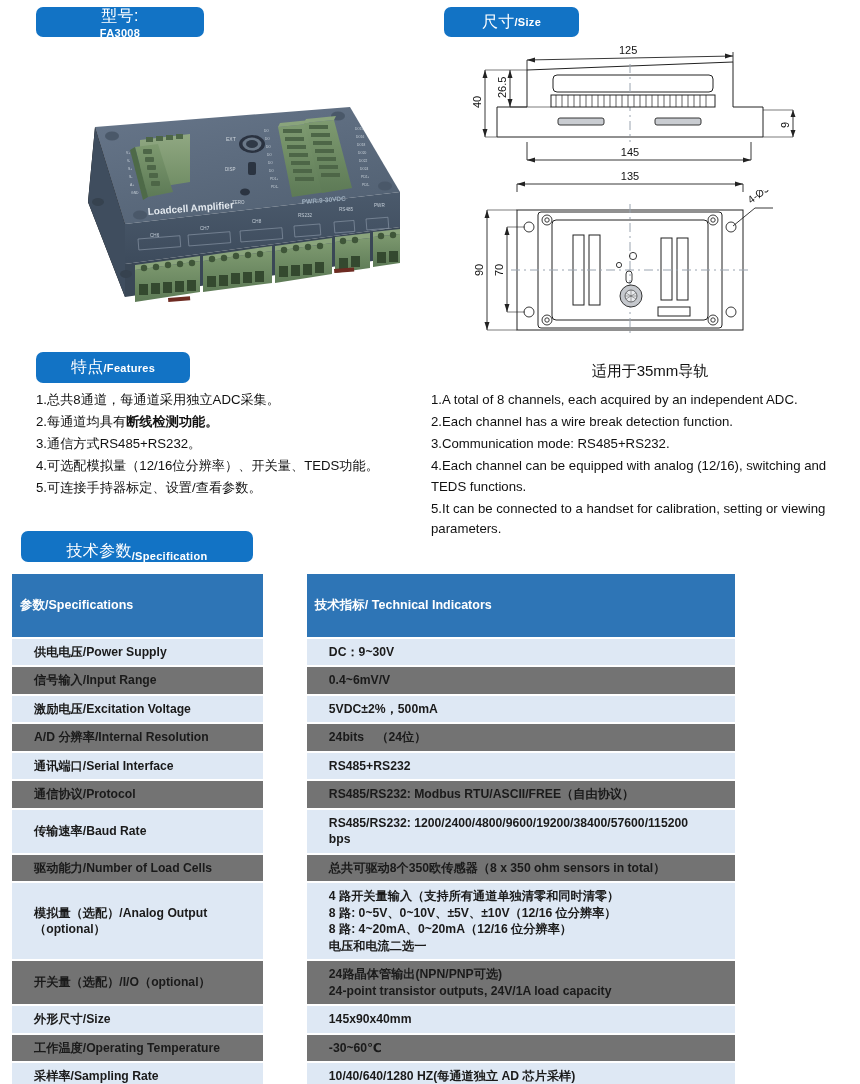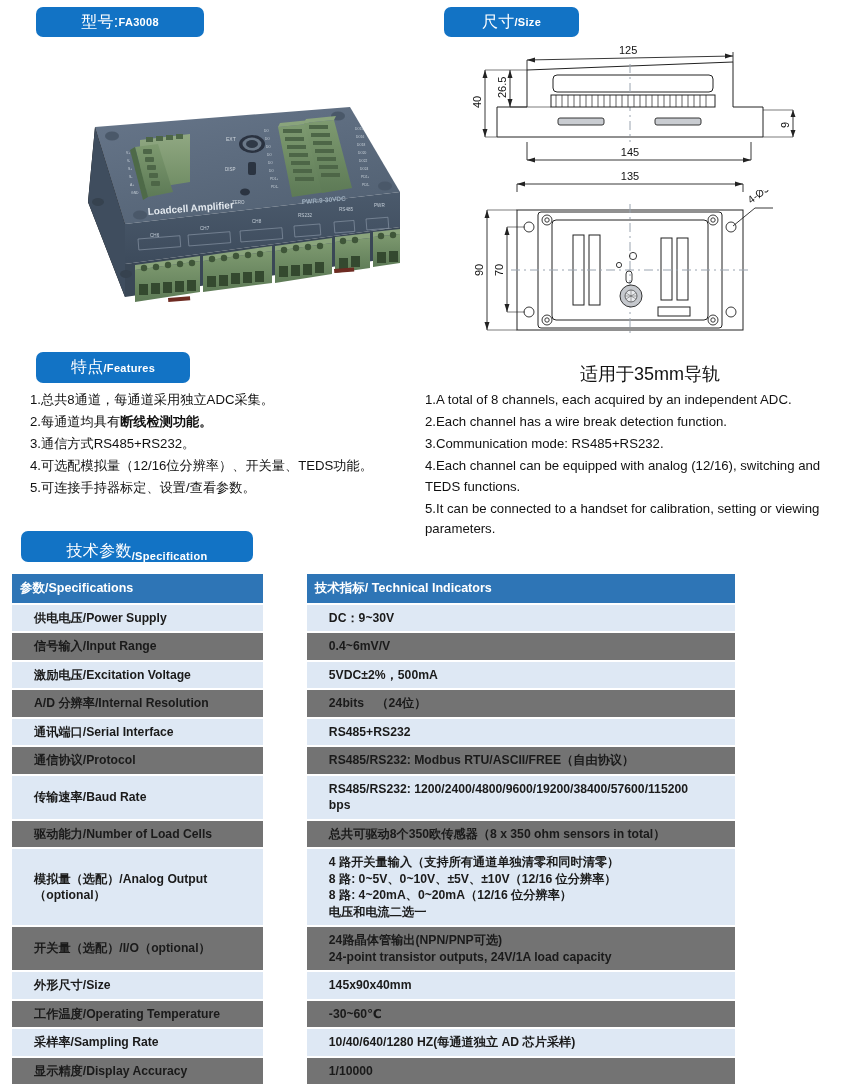--- a/index.html
+++ b/index.html
@@ -12,54 +12,54 @@
 
   
   .badge{
     position:absolute;background:#1273c5;border-radius:7px;
     color:#fff;display:flex;align-items:center;justify-content:center;
     white-space:nowrap;letter-spacing:.3px;
   }
   .badge .cn{font-size:16px;font-weight:400;}
   .badge .en{font-size:11px;font-weight:bold;}
 
-  #badge-model{left:36px;top:7px;width:168px;height:30px;}
+  #badge-model{left:36px;top:7px;width:168px;height:30px;flex-direction:column;}
   #badge-size{left:444px;top:7px;width:135px;height:30px;}
   #badge-features{left:36px;top:352px;width:154px;height:31px;}
   #badge-spec{left:21px;top:531px;width:232px;height:31px;align-items:flex-end;}
 
   
   #photo{position:absolute;left:40px;top:52px;width:390px;height:285px;}
 
   
   #dim-top{position:absolute;left:455px;top:42px;width:390px;height:150px;}
   #dim-bot{position:absolute;left:455px;top:190px;width:390px;height:160px;}
   #rail-note{
     position:absolute;left:455px;top:362px;width:390px;text-align:center;
-    font-size:18px;color:#111;
+    font-size:15px;color:#111;
   }
 
   
-  .feat-col{position:absolute;font-size:13.2px;line-height:20.5px;color:#111;}
+  .feat-col{position:absolute;font-size:13.2px;line-height:20.5px;color:#111;margin-left:6px;}
   #feat-cn{left:30px;top:390px;width:400px;}
   #feat-en{left:425px;top:390px;width:425px;}
   .feat-line{margin:0 0 1.5px 0;}
   .feat-line b{font-weight:bold;}
 
   
   #spec-table{
     position:absolute;left:12px;top:572px;width:723px;
     border-collapse:separate;border-spacing:0 2px;
     font-size:12.2px;
   }
   #spec-table td,#spec-table th{
     padding:5px 22px;vertical-align:middle;text-align:left;font-weight:bold;
     line-height:16.5px;
   }
-  #spec-table th{background:#2e75b6;color:#fff;font-weight:bold;font-size:12.5px;padding:6px 8px;}
+  #spec-table th{background:#2e75b6;color:#fff;font-weight:bold;font-size:12.5px;padding:23px 8px;}
   #spec-table col.c1{width:272px;}
   #spec-table col.gap{width:5px;}
   #spec-table col.c2{width:446px;}
   td.gapcell,th.gapcell{padding:0;background:#fff !important;}
   tr.odd td{background:#dee8f4;}
   tr.even td{background:#737373;}
   .multi{white-space:pre-line;}
 </style>
 </head>
 <body>

